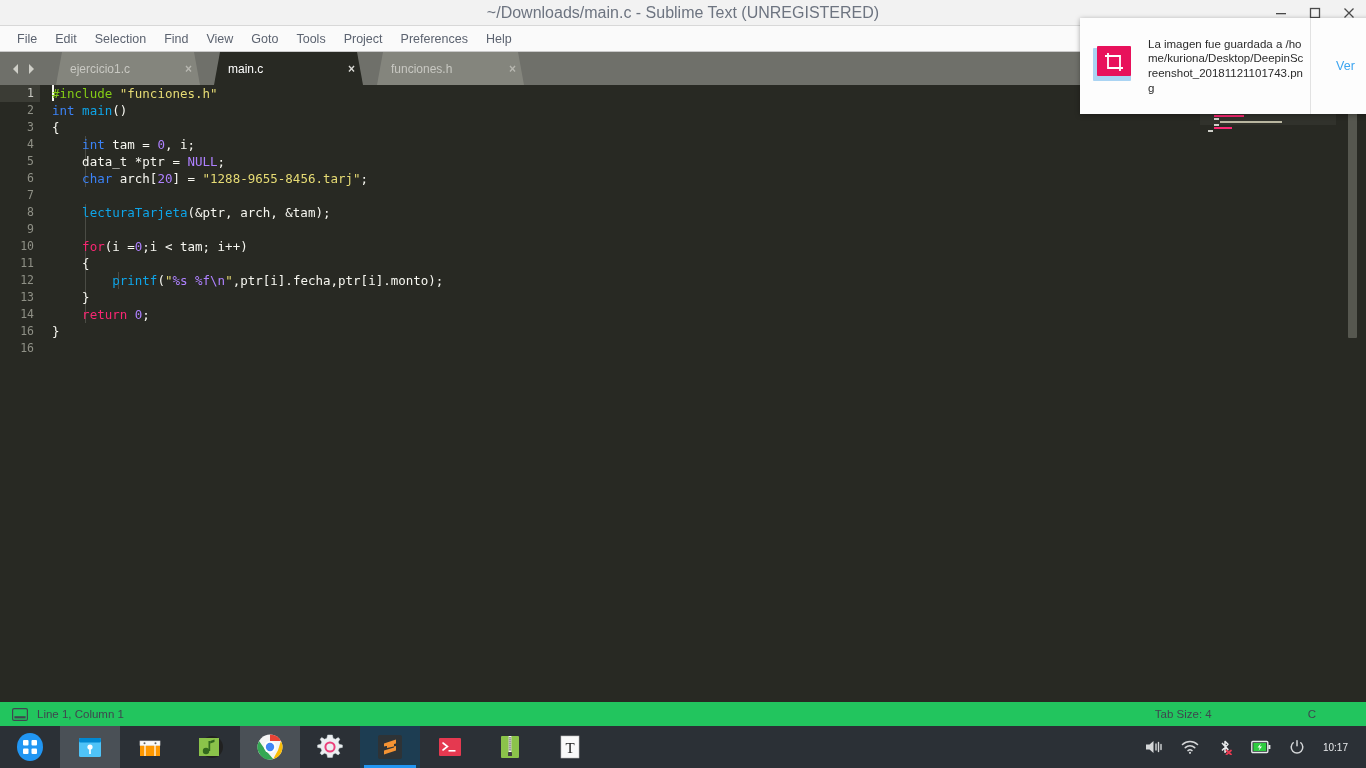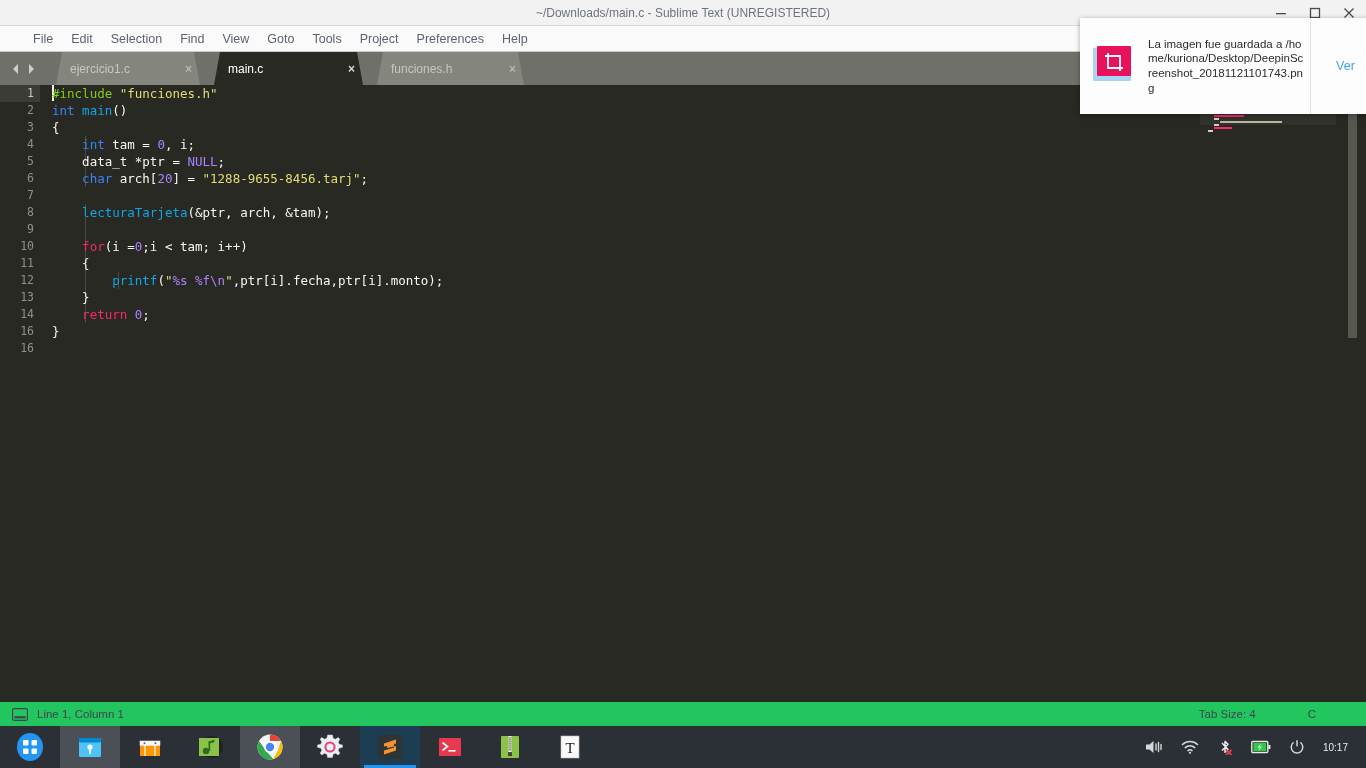--- a/index.html
+++ b/index.html
@@ -3,30 +3,30 @@
 <meta charset="utf-8">
 <style>
   * { margin:0; padding:0; box-sizing:border-box; }
   html,body { width:1366px; height:768px; overflow:hidden; background:#282923;
               font-family:"Liberation Sans", sans-serif; }
 
   
   #titlebar{ position:absolute; left:0; top:0; width:1366px; height:26px;
              background:#f2f2f2; border-bottom:1px solid #d8d8d8;
              display:flex; align-items:center; }
-  #titlebar-title{ flex:1; text-align:center; font-size:12px; color:#6d7480;
+  #titlebar-title{ flex:1; text-align:center; font-size:16px; color:#6d7480;
                    white-space:nowrap; }
   .wbtn{ width:34px; height:26px; display:flex; align-items:center;
          justify-content:center; color:#4a4a4a; }
   .wbtn svg{ display:block; }
 
   
   #menubar{ position:absolute; left:0; top:26px; width:1366px; height:26px;
             background:#fafafa; border-bottom:1px solid #c9c9c9;
-            display:flex; align-items:center; padding-left:24px; }
+            display:flex; align-items:center; padding-left:8px; }
   .menu-item{ font-size:12.5px; color:#5c6370; padding:0 9px; line-height:26px;
               white-space:nowrap; }
 
   
   #tabbar{ position:absolute; left:0; top:52px; width:1366px; height:33px;
            background:#6f706a; overflow:hidden; }
   #tab-arrows{ position:absolute; left:10px; top:0; height:33px; width:34px;
                display:flex; align-items:center; gap:3px; color:#cfcfc8; }
   .tab{ position:absolute; top:0; height:33px; display:flex; align-items:center;
         color:#c8c8c2; font-size:12px; }
@@ -77,21 +77,21 @@
                   height:617px; background:#282923; }
   #vscroll-thumb{ position:absolute; left:1348px; top:93px; width:9px;
                   height:245px; background:#56574f; border-radius:1px; }
 
   
   #statusbar{ position:absolute; left:0; top:702px; width:1366px; height:24px;
               background:#22c55e; display:flex; align-items:center;
               font-size:11.5px; color:#3f464f; }
   #status-left{ display:flex; align-items:center; gap:9px; padding-left:12px; }
   #status-right{ margin-left:auto; display:flex; align-items:center; }
-  #status-tabsize{ margin-right:52px; }
+  #status-tabsize{ margin-right:96px; }
   #status-lang{ margin-right:50px; }
 
   
   #taskbar{ position:absolute; left:0; top:726px; width:1366px; height:42px;
             background:#2b3036; display:flex; align-items:center; }
   .tb-slot{ width:60px; height:42px; display:flex; align-items:center;
             justify-content:center; position:relative; }
   .tb-slot.hl{ background:#4a5056; }
   .tb-slot.act{ background:#1d3d52; }
   .tb-slot.act::after{ content:""; position:absolute; left:4px; right:4px;

